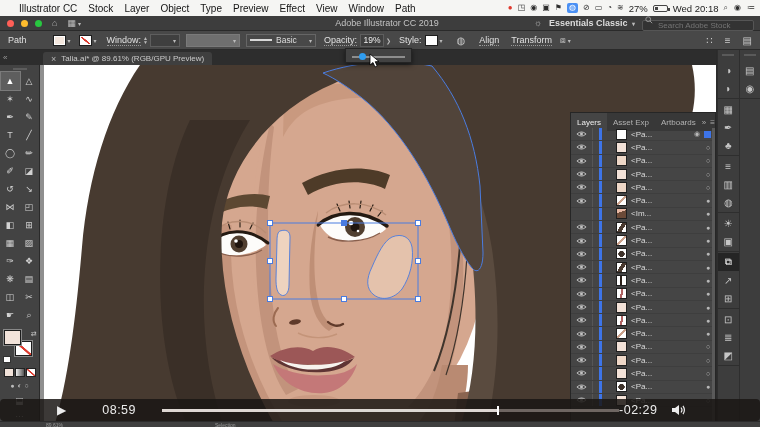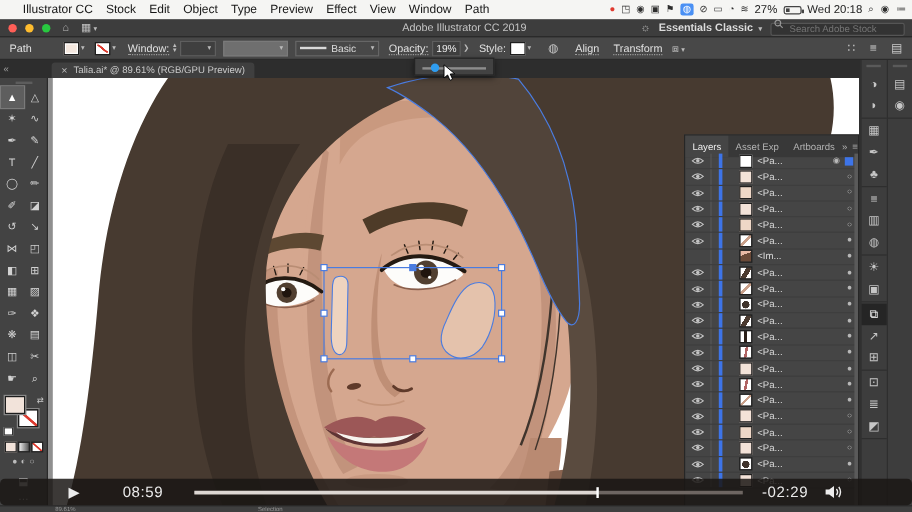--- a/index.html
+++ b/index.html
@@ -121,38 +121,38 @@
   .opknob{position:absolute;top:4px;width:7px;height:7px;border-radius:50%;background:#2f9df0}
   .cursor{position:absolute;left:369px;top:53px;z-index:60}
 
   
   .player{position:absolute;left:0;top:399px;width:760px;height:22px;background:rgba(26,22,20,.85);border-radius:4px;display:flex;align-items:center;z-index:70}
   .play{margin-left:57px;color:#ececec;font-size:12px}
   .ptime{margin-left:36px;color:#ececec;font-size:12.5px;letter-spacing:.5px}
   .ptrack{margin-left:26px;width:457px;height:3px;background:#6e6662;position:relative;flex:none}
   .pfill{position:absolute;left:0;top:0;height:3px;background:#ddd7d3}
   .phead{position:absolute;top:-3px;width:2px;height:9px;background:#fff}
-  .prem{margin-left:16px;color:#ececec;font-size:12.5px;letter-spacing:.5px}
+  .prem{color:#ececec;font-size:12.5px;letter-spacing:.5px}
   .spk{margin-left:14px;display:flex;align-items:center}
 
   
   .statusbar{position:absolute;left:0;top:421px;width:760px;height:6px;background:#3f3f3f;border-top:1px solid #2b2b2b;z-index:60;overflow:hidden}
   .sb-t{position:absolute;top:0;font-size:5px;color:#9a9a9a}
 </style>
 </head>
 <body>
 
 <div id="win">
 
   <div class="menubar">
     <span class="apple"></span>
     <span class="mb-app">Illustrator CC</span>
     <span id="menu-items" style="display:flex">
         <span class="mb-item">Stock</span>
-        <span class="mb-item">Edit</span>
+        <span class="mb-item">Layer</span>
         <span class="mb-item">Object</span>
         <span class="mb-item">Type</span>
         <span class="mb-item">Preview</span>
         <span class="mb-item">Effect</span>
         <span class="mb-item">View</span>
         <span class="mb-item">Window</span>
         <span class="mb-item">Path</span>
       </span>
     <span class="mb-right">
       <span id="status-icons" style="display:flex;gap:5px;align-items:center">

